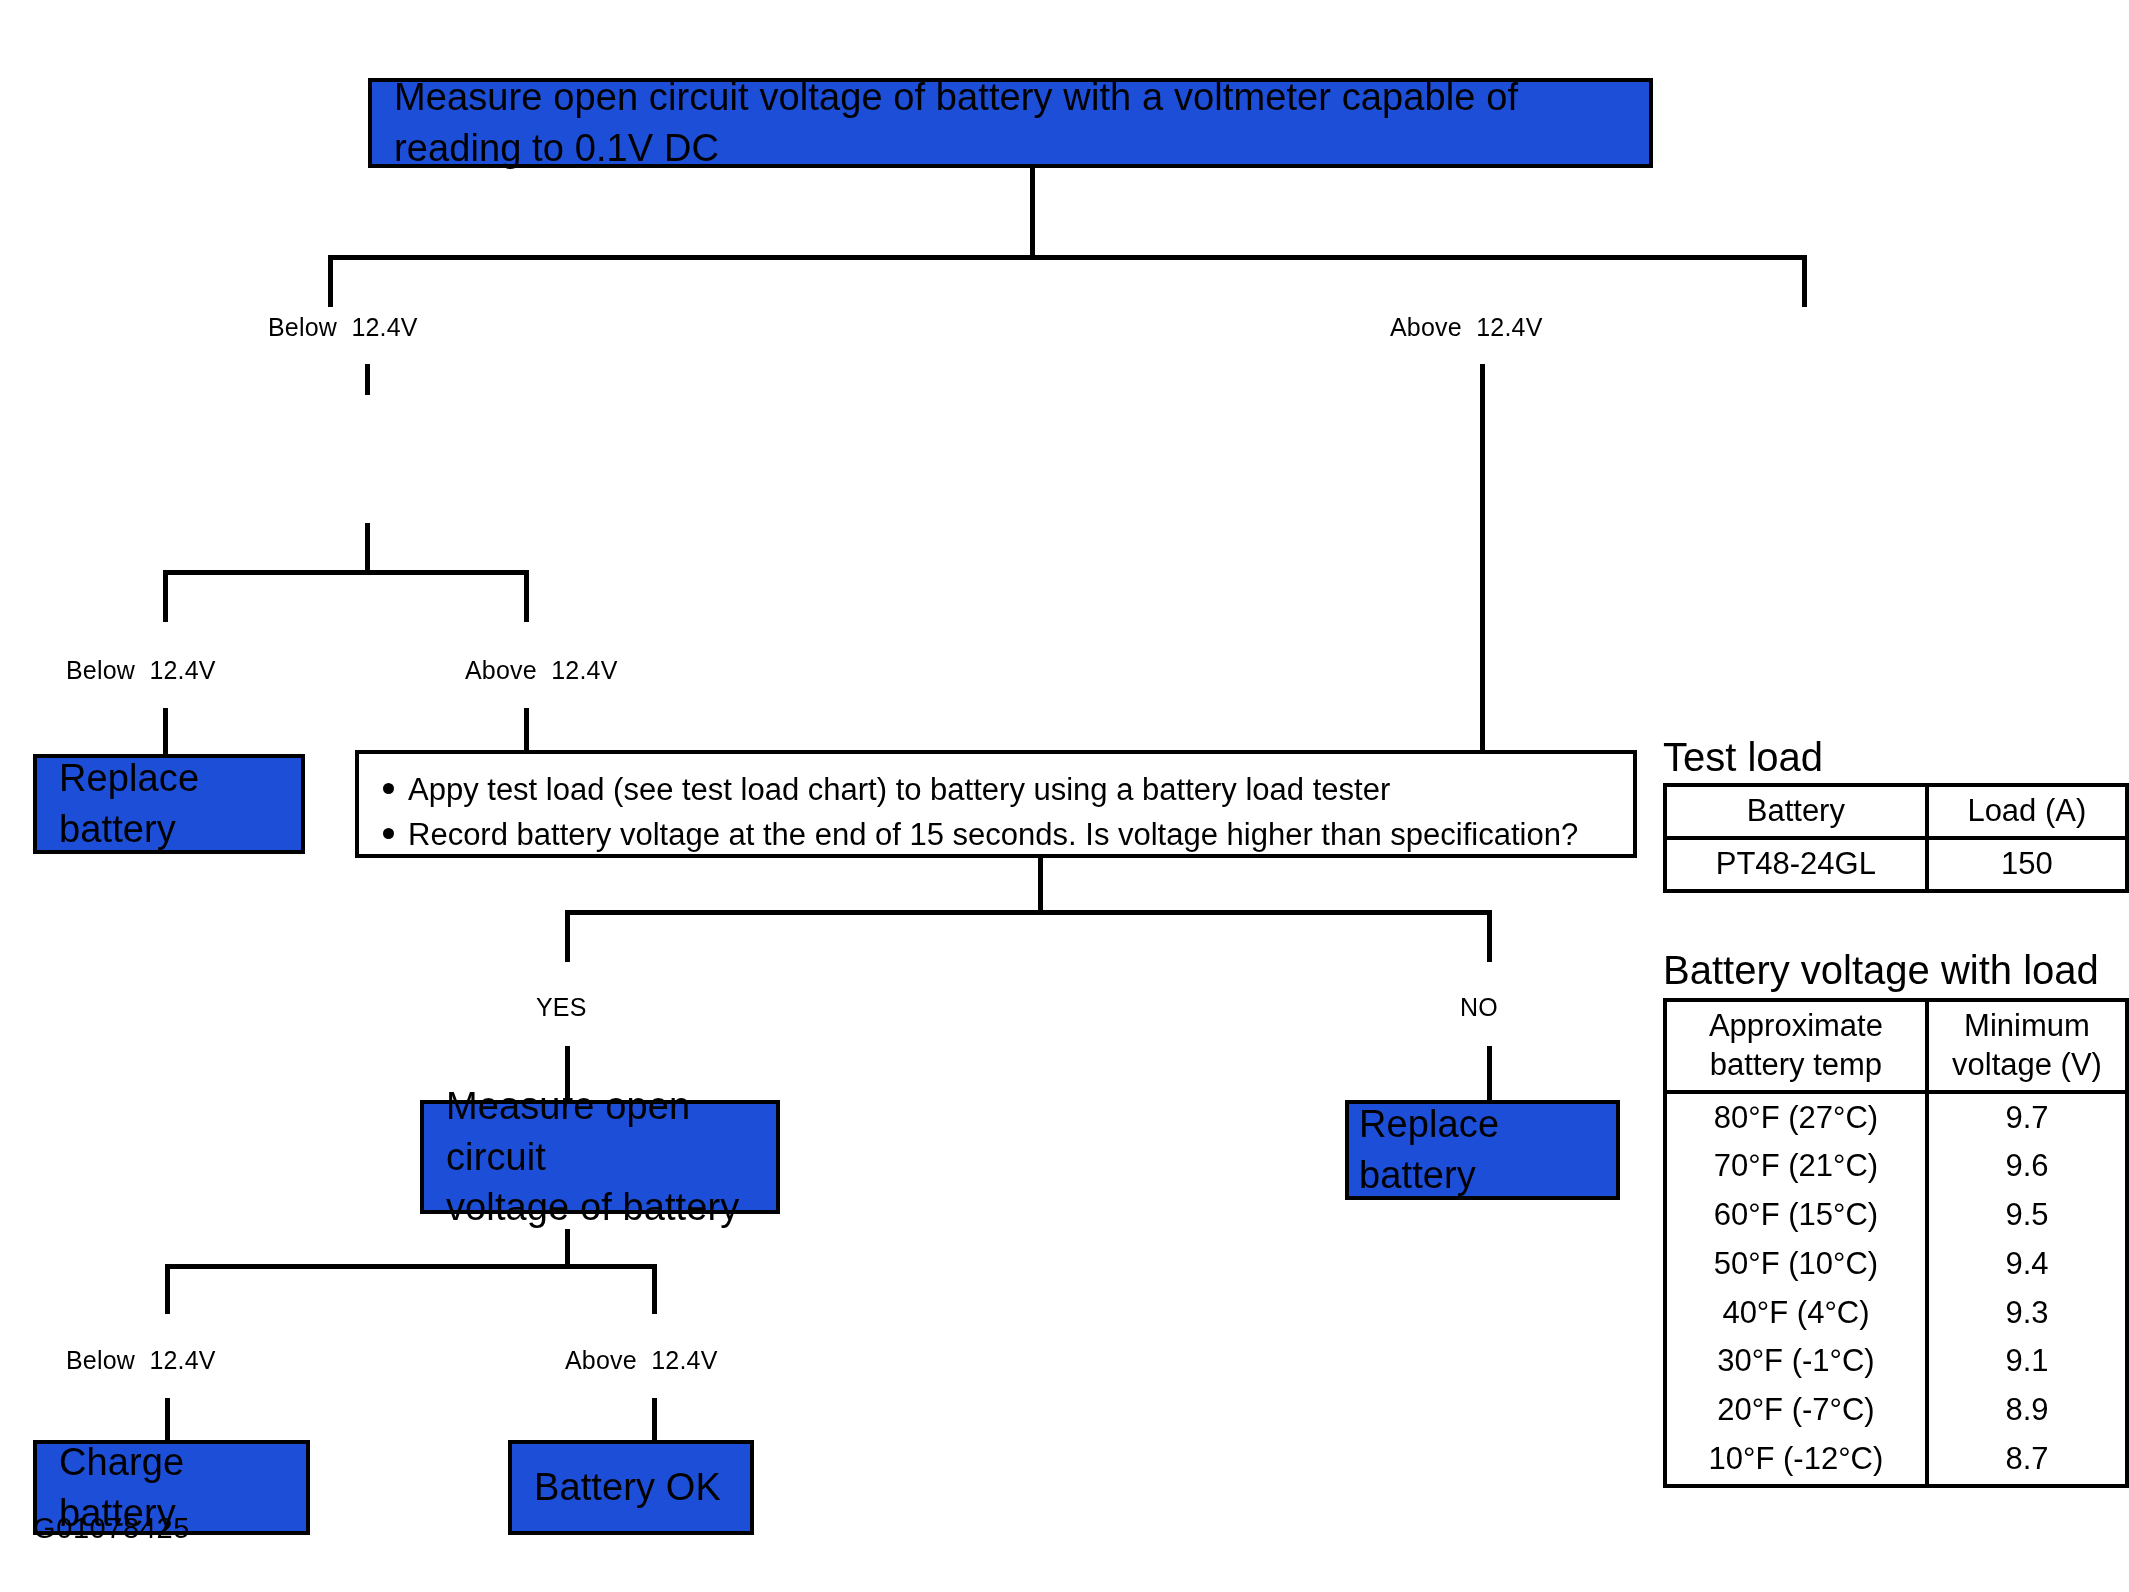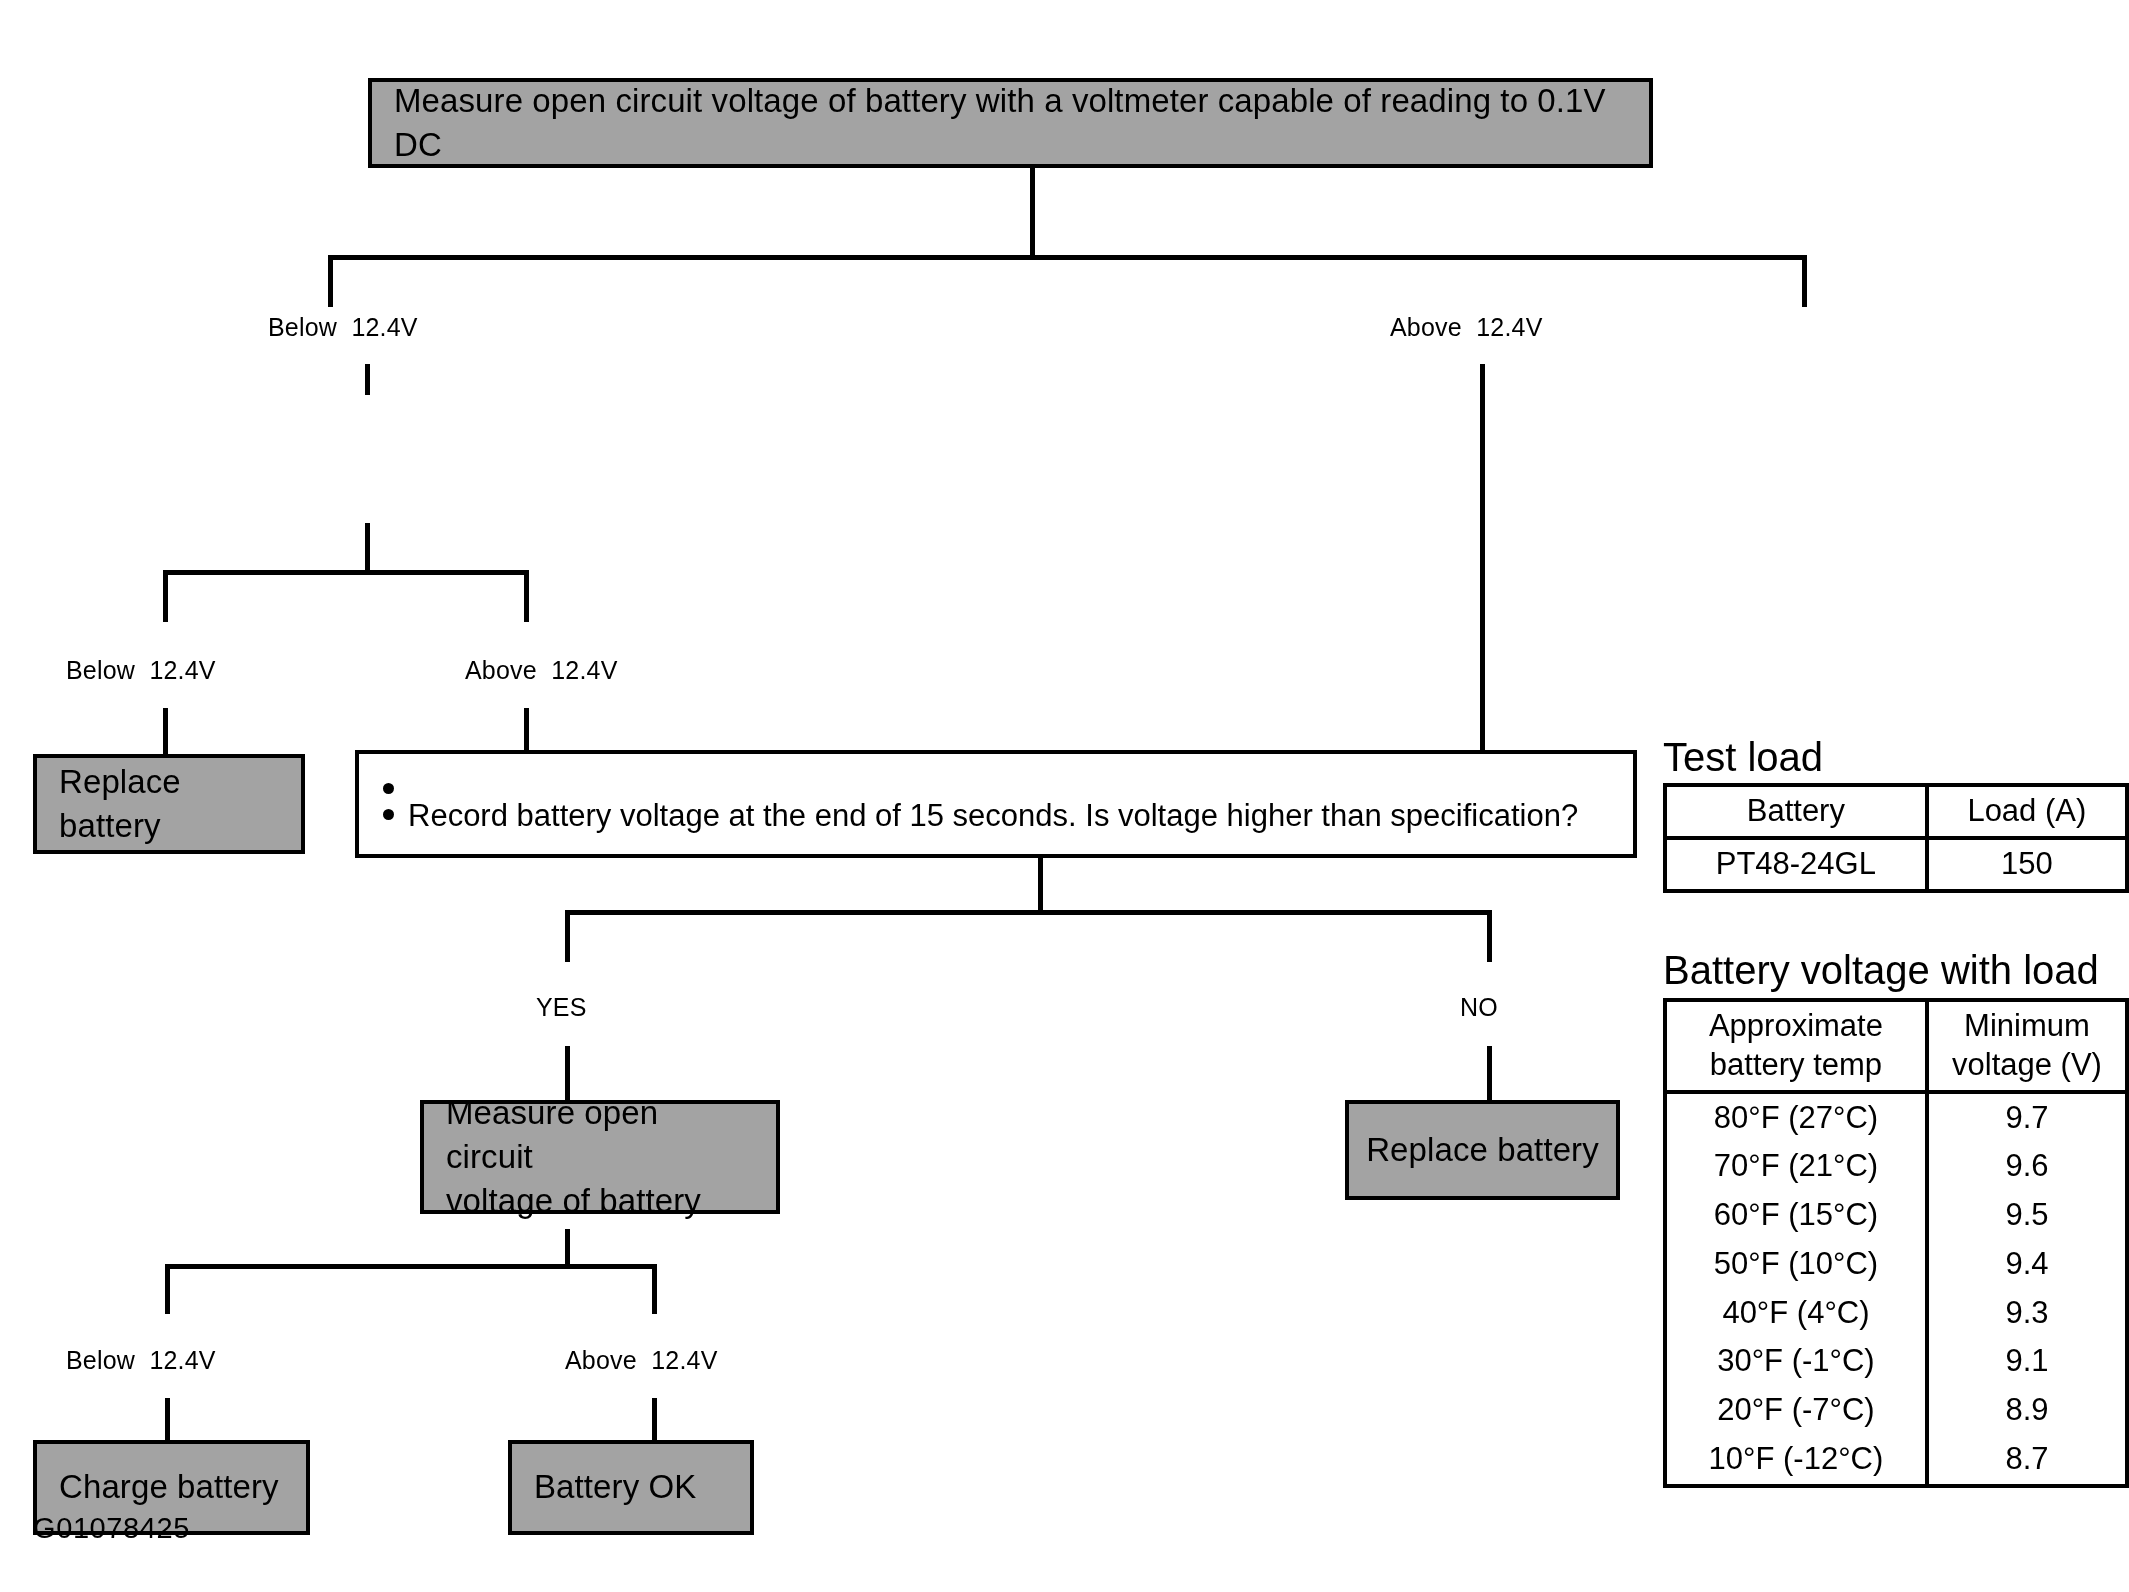--- a/index.html
+++ b/index.html
@@ -15,25 +15,25 @@
     font-family: "Liberation Sans", sans-serif;
     color: #000000;
     overflow: hidden;
   }
 
   
   .box {
     position: absolute;
     box-sizing: border-box;
     border: 4px solid #000;
-    background: #a3a3a3;
+    background: #1d4ed8;
     display: flex;
     align-items: center;
     padding: 0 22px;
-    font-size: 33px;
+    font-size: 38px;
     line-height: 1.34;
     letter-spacing: 0.1px;
     white-space: pre-line;
   }
   .box.center-text { justify-content: center; padding: 0 10px; }
 
   
   .vline {
     position: absolute;
     width: 5px;
@@ -159,20 +159,21 @@
   <div class="vline" style="left:163px; top:708px; height:50px;"></div>
   <div class="vline" style="left:524px; top:708px; height:44px;"></div>
 
   <div class="box" style="left:33px; top:754px; width:272px; height:100px;">
     <span>Replace battery</span>
   </div>
 
   <div class="bullet-box" style="left:355px; top:750px; width:1282px; height:108px;">
     <div class="bullet-row">
       <span class="bullet-dot"></span>
+      <span>Appy test load (see test load chart) to battery using a battery load tester</span>
     </div>
     <div class="bullet-row">
       <span class="bullet-dot"></span>
       <span>Record battery voltage at the end of 15 seconds. Is voltage higher than specification?</span>
     </div>
   </div>
 
   <div class="vline" style="left:1038px; top:856px; height:57px;"></div>
   <div class="hline" style="left:565px; top:910px; width:927px;"></div>
   <div class="vline" style="left:565px; top:910px; height:52px;"></div>

